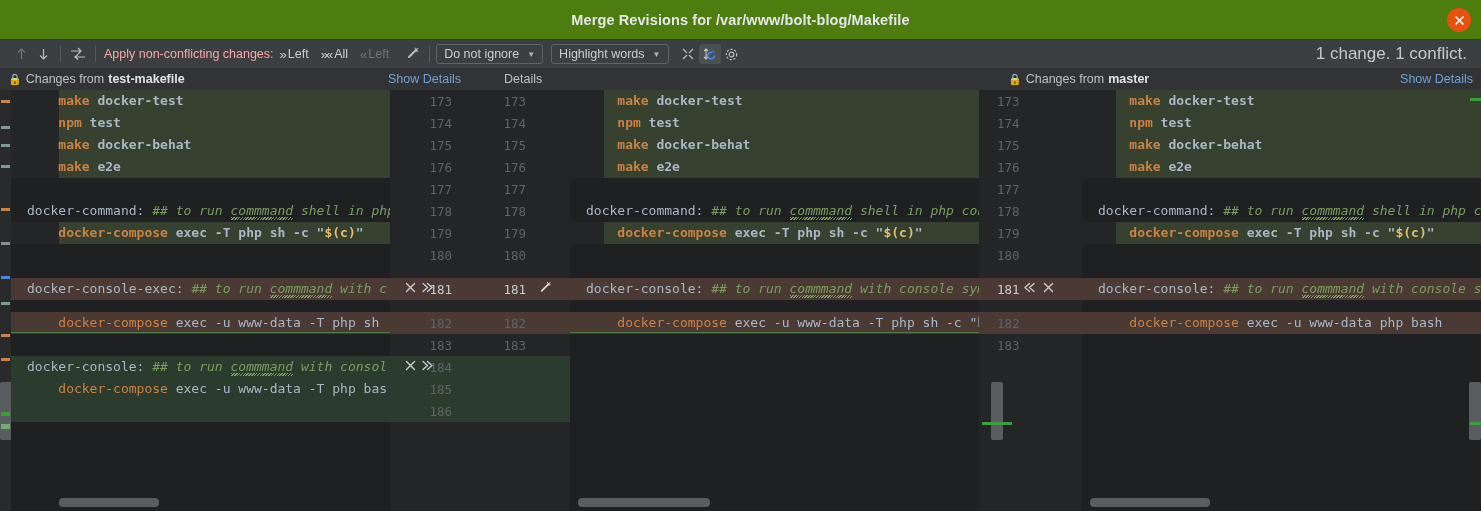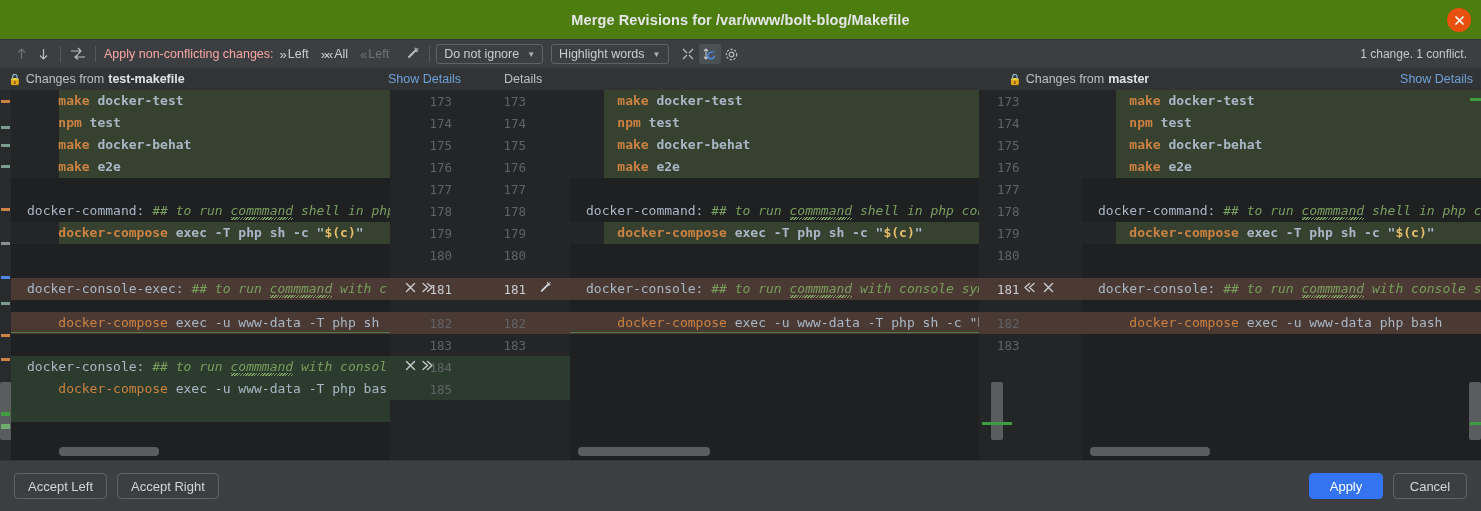--- a/index.html
+++ b/index.html
@@ -69,21 +69,21 @@
     padding: 0 7px; margin-right: 8px; cursor: pointer;
     font-size: 12.5px; white-space: nowrap;
   }
   .combo .caret { font-size: 8px; color: #b0b4b8; }
   .tb-toggle {
     width: 22px; height: 20px; border-radius: 3px;
     display: flex; align-items: center; justify-content: center; cursor:pointer;
   }
   .tb-toggle.active { background: #4b5052; }
   .tb-right {
-    margin-left: auto; font-size: 12px; color: #c4c8cc;
+    margin-left: auto; font-size: 17px; color: #c4c8cc;
     padding-right: 6px; white-space: nowrap;
   }
 
   
   .headers {
     height: 22px; flex: 0 0 22px;
     background: #313335;
     display: flex; align-items: center;
     font-size: 12.5px; color: #bcc0c4;
     position: relative;
@@ -385,20 +385,24 @@
                   <path d="M2 2.5 L6.5 6.5 L2 10.5 M6.5 2.5 L11 6.5 L6.5 10.5" stroke="#c9cdd1" stroke-width="1.3" fill="none" stroke-linecap="round"></path>
                 </svg></span>
             </span>
             <span class="num-a">184</span>
             <span class="num-b"></span>
           </div>
           <div class="gl bg-insert">
             <span class="num-a">185</span>
             <span class="num-b"></span>
           </div>
+          <div class="gl bg-insert">
+            <span class="num-a">186</span>
+            <span class="num-b"></span>
+          </div>
           <div style="position: absolute; left: 0px; top: 242px; width: 82px; height: 66px; background: rgb(43, 59, 45); border-top-right-radius: 26px; border-bottom-right-radius: 26px; z-index: -1;"></div>
         </div>
     </div>
 
     <div class="editor mid-ed">
       <div class="code" id="mid-code"><div class="ln bg-green" style="background:linear-gradient(to right,#232527 0,#232527 34px,#36412f 34px,#36412f 100%);">    <span class="t-cmd">make</span><span class="t-plain"> docker-test</span></div><div class="ln bg-green" style="background:linear-gradient(to right,#232527 0,#232527 34px,#36412f 34px,#36412f 100%);">    <span class="t-cmd">npm</span><span class="t-plain"> test</span></div><div class="ln bg-green" style="background:linear-gradient(to right,#232527 0,#232527 34px,#36412f 34px,#36412f 100%);">    <span class="t-cmd">make</span><span class="t-plain"> docker-behat</span></div><div class="ln bg-green" style="background:linear-gradient(to right,#232527 0,#232527 34px,#36412f 34px,#36412f 100%);">    <span class="t-cmd">make</span><span class="t-plain"> e2e</span></div><div class="ln " style=""></div><div class="ln " style=""><span class="t-target">docker-command:</span> <span class="t-comment">## to run <span class="typo">commmand</span> shell in php con</span></div><div class="ln bg-green" style="background:linear-gradient(to right,#232527 0,#232527 34px,#36412f 34px,#36412f 100%);">    <span class="t-cmd">docker-compose</span><span class="t-plain"> exec -T php sh -c "<span class="t-var">$(</span><span class="t-var">c</span><span class="t-var">)</span>"</span></div><div class="ln " style=""></div><div class="ln bg-conflict" style=""><span class="t-target">docker-console:</span> <span class="t-comment">## to run <span class="typo">commmand</span> with console sym</span></div><div class="ln bg-conflict" style="">    <span class="t-cmd">docker-compose</span><span class="t-plain"> exec -u www-data -T php sh -c "b</span></div><div class="ln " style=""></div><div class="divline" style="top: 242px;"></div></div>
       <div class="hscroll" style="left:8px;width:132px;"></div>
     </div>
 
     <div class="gutter2">
@@ -451,20 +455,13 @@
 
     <div class="editor right-ed">
       <div class="code" id="right-code"><div class="ln bg-green" style="background:linear-gradient(to right,#232527 0,#232527 34px,#36412f 34px,#36412f 100%);">    <span class="t-cmd">make</span><span class="t-plain"> docker-test</span></div><div class="ln bg-green" style="background:linear-gradient(to right,#232527 0,#232527 34px,#36412f 34px,#36412f 100%);">    <span class="t-cmd">npm</span><span class="t-plain"> test</span></div><div class="ln bg-green" style="background:linear-gradient(to right,#232527 0,#232527 34px,#36412f 34px,#36412f 100%);">    <span class="t-cmd">make</span><span class="t-plain"> docker-behat</span></div><div class="ln bg-green" style="background:linear-gradient(to right,#232527 0,#232527 34px,#36412f 34px,#36412f 100%);">    <span class="t-cmd">make</span><span class="t-plain"> e2e</span></div><div class="ln " style=""></div><div class="ln " style=""><span class="t-target">docker-command:</span> <span class="t-comment">## to run <span class="typo">commmand</span> shell in php c</span></div><div class="ln bg-green" style="background:linear-gradient(to right,#232527 0,#232527 34px,#36412f 34px,#36412f 100%);">    <span class="t-cmd">docker-compose</span><span class="t-plain"> exec -T php sh -c "<span class="t-var">$(</span><span class="t-var">c</span><span class="t-var">)</span>"</span></div><div class="ln " style=""></div><div class="ln bg-conflict" style=""><span class="t-target">docker-console:</span> <span class="t-comment">## to run <span class="typo">commmand</span> with console s</span></div><div class="ln bg-conflict" style="">    <span class="t-cmd">docker-compose</span><span class="t-plain"> exec -u www-data php bash</span></div><div class="ln " style=""></div></div>
       <div class="hscroll" style="left:8px;width:120px;"></div>
       <div class="vthumb" style="right:0;top:292px;height:58px;"></div>
       <i style="position:absolute;right:0;top:8px;width:11px;height:3px;background:#3f9d3f;display:block;"></i>
       <i style="position:absolute;right:0;top:332px;width:11px;height:3px;background:#3f9d3f;display:block;"></i>
     </div>
   </div>
 
-  <div class="bottom">
-    <div class="btn">Accept Left</div>
-    <div class="btn">Accept Right</div>
-    <div class="spacer"></div>
-    <div class="btn primary">Apply</div>
-    <div class="btn" style="margin-right:0;">Cancel</div>
-  </div>
 </div>
 
 </body></html>

